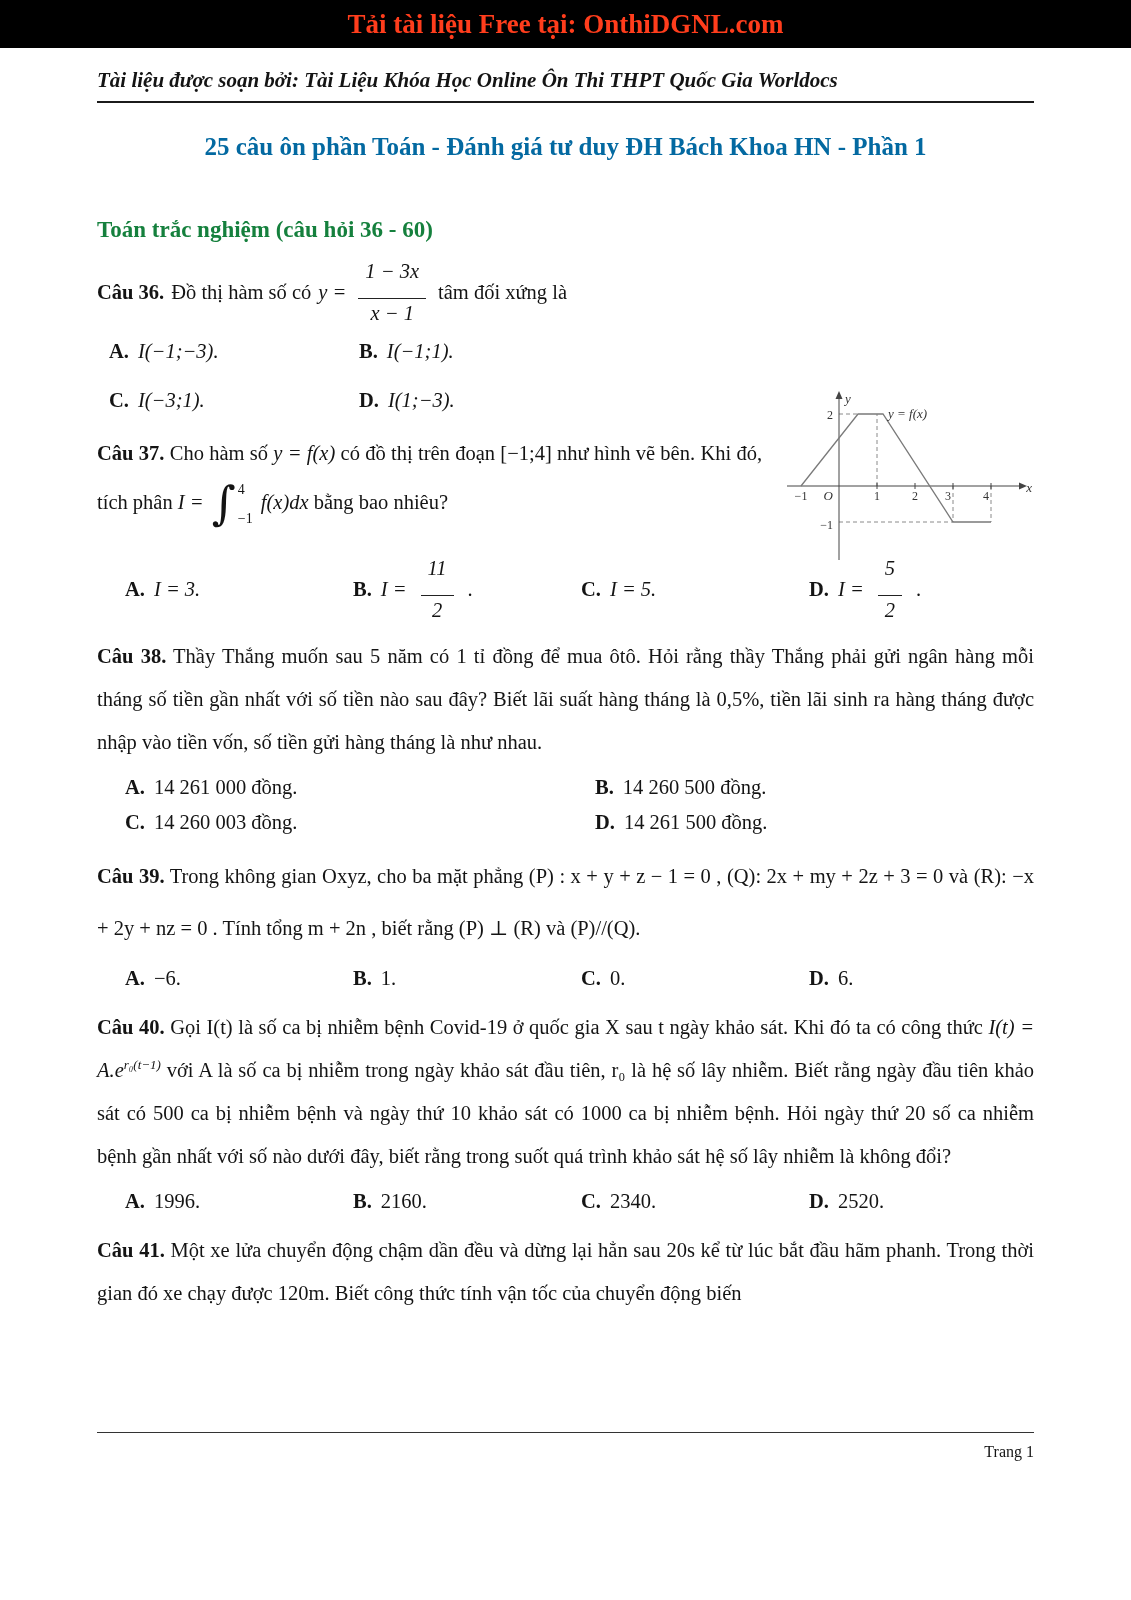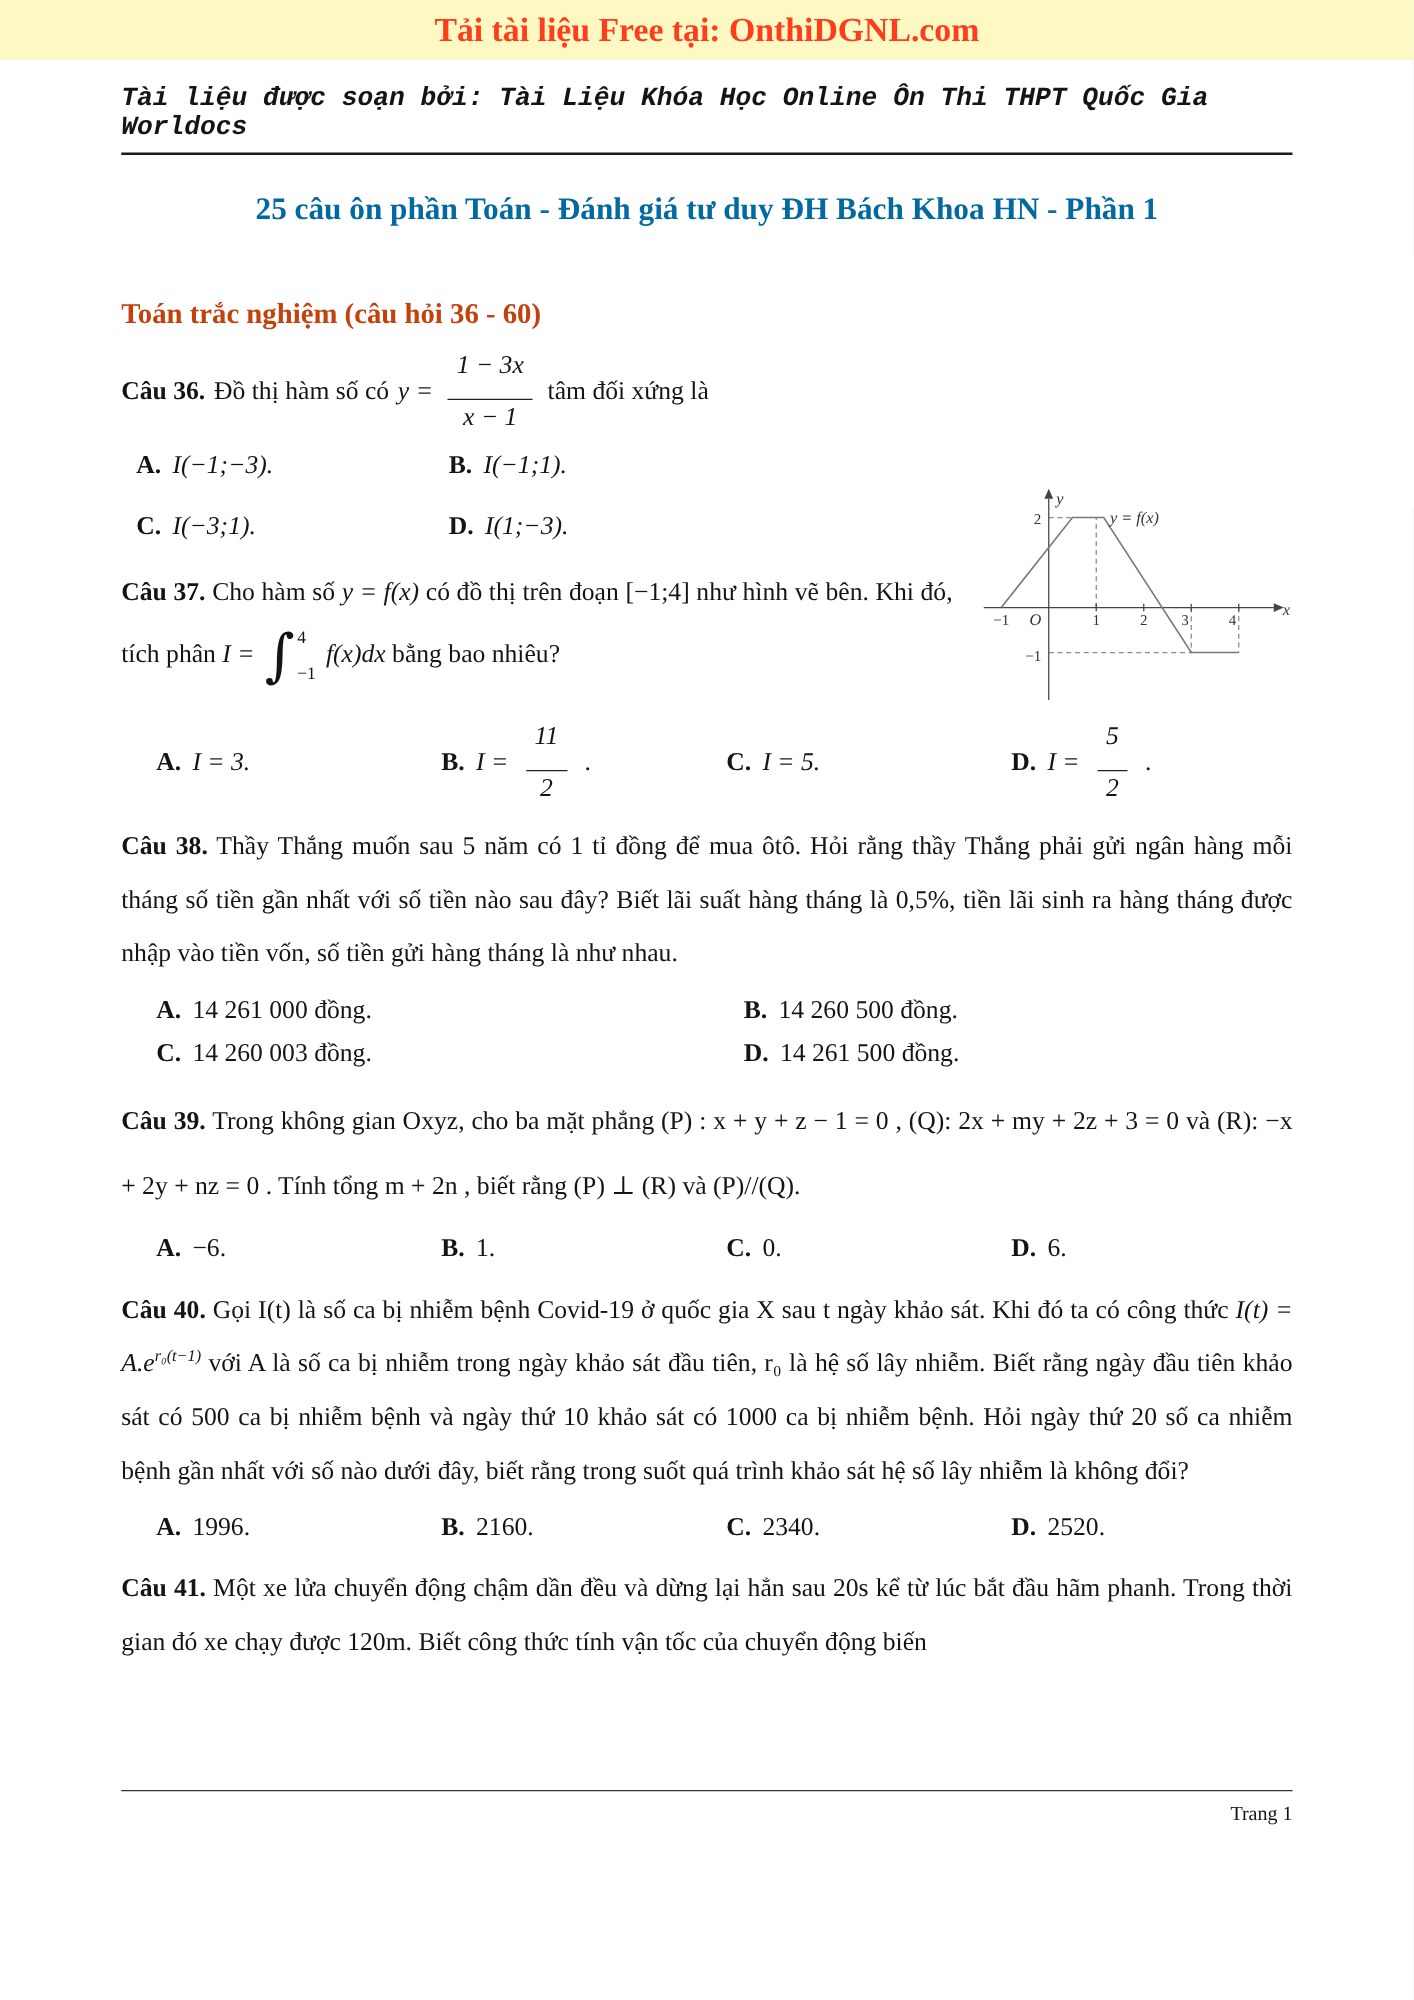--- a/index.html
+++ b/index.html
@@ -1,27 +1,27 @@
 <!DOCTYPE html>
 <html><head>
 <meta charset="utf-8">
 <style>
   * { margin:0; padding:0; box-sizing:border-box; }
   html,body { background:#e9e9e9; }
   body { font-family:"Liberation Serif","DejaVu Serif",serif; }
   .page { position:relative; width:1131px; height:1600px; margin:0 auto; background:#ffffff; color:#141414; overflow:hidden; }
 
-  .banner { height:48px; background:#fef9c3; display:flex; align-items:center; justify-content:center; }
+  .banner { height:48px; background:#000000; display:flex; align-items:center; justify-content:center; }
   .banner-text { color:#ff3d1c; font-weight:bold; font-size:27px; }
 
   .content { padding:0 97px; }
-  .credit { margin-top:20px; font-size:21px; font-weight:bold; font-style:italic;font-family:Liberation Mono, monospace; }
+  .credit { margin-top:20px; font-size:21px; font-weight:bold; font-style:italic; }
   .rule { border:none; border-top:2px solid #1b1b1b; margin-top:8px; }
   .doc-title { margin-top:30px; text-align:center; color:#0369a1; font-size:25px; font-weight:bold; }
-  .section-heading { margin-top:56px; color:#c2410c; font-size:23px; font-weight:bold; }
+  .section-heading { margin-top:56px; color:#15803d; font-size:23px; font-weight:bold; }
 
   .qpara { font-size:20.5px; line-height:2.1; text-align:justify; }
   .qlabel { font-weight:bold; }
   .math { font-style:italic; } .mt22 { margin-top:22px; } .mt14 { margin-top:14px; }
   .mt12 { margin-top:12px; } .mt10 { margin-top:10px; } .mt8 { margin-top:8px; } .mt6 { margin-top:6px; }
 
   .frac { display:inline-flex; flex-direction:column; align-items:center; vertical-align:middle;
           margin:0 5px; line-height:1.3; font-style:italic; }
   .frac .fnum { padding:0 7px 13px; border-bottom:1.6px solid #222; }
   .frac .fden { padding:1px 7px 0; }

